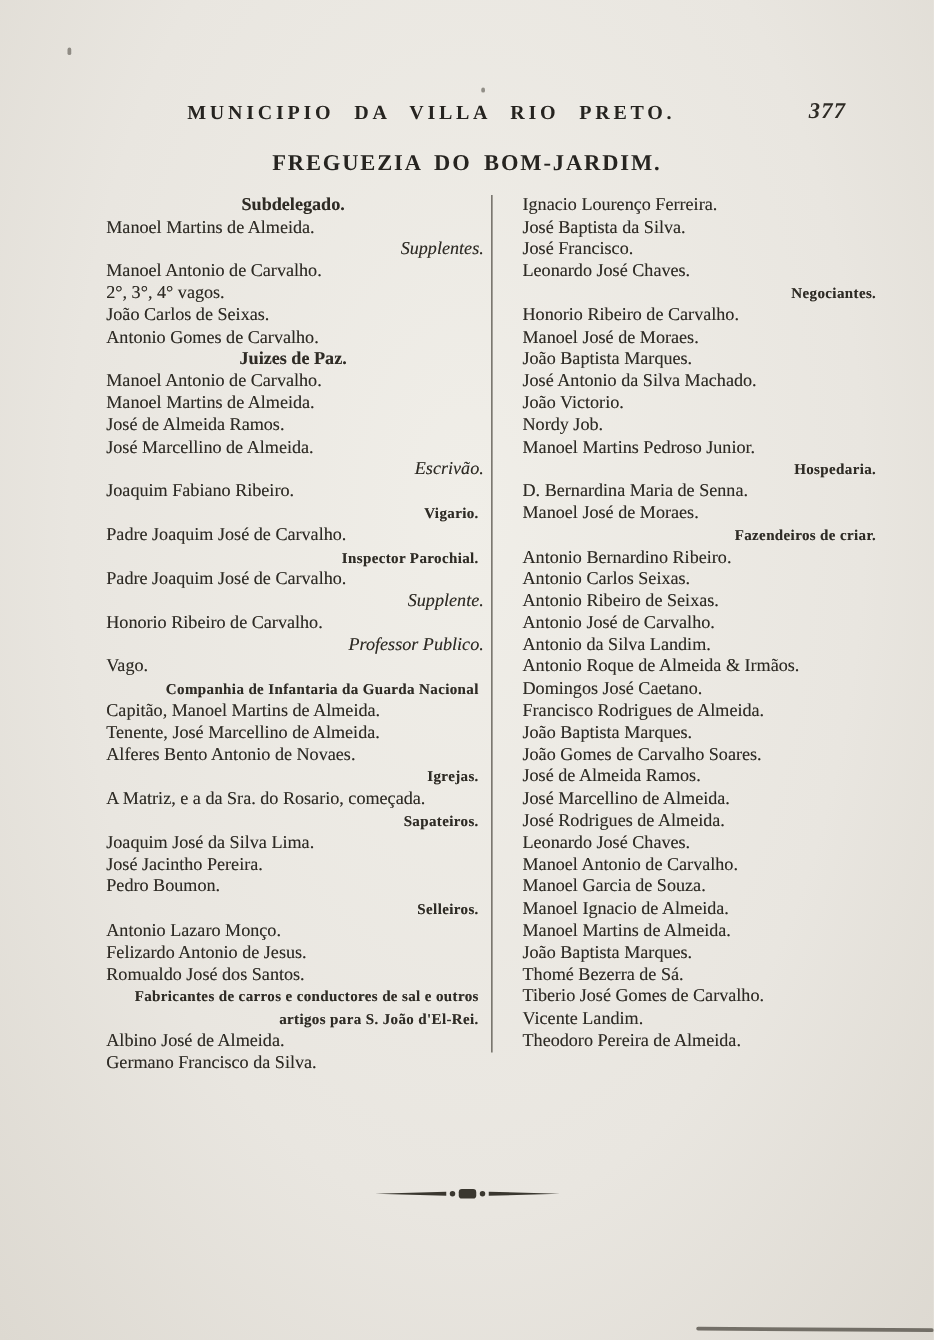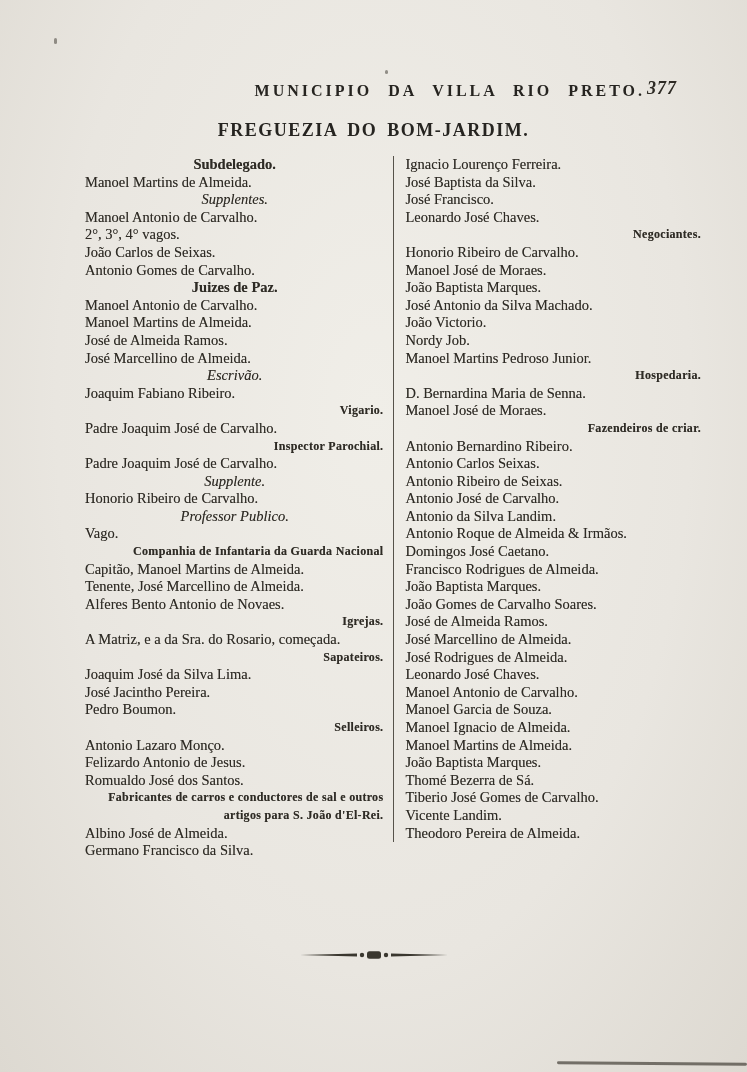--- a/index.html
+++ b/index.html
@@ -10,46 +10,46 @@
     background: #e8e5df;
     position: relative;
     overflow: hidden;
   }
   .page {
     position: absolute; inset: 0;
     background: radial-gradient(ellipse at 50% 38%, #f0eee8 0%, #e9e6e0 60%, #ddd9d1 100%);
   }
   .header-row { position: absolute; top: 82px; left: 45px; width: 600px; }
   .header-title {
-    text-align: right; font-weight: bold; font-size: 16px;
+    text-align: center; font-weight: bold; font-size: 16px;
     letter-spacing: 3px; word-spacing: 9px; color: #262420;
   }
   .page-number {
     position: absolute; top: 78px; right: 70px;
     font-weight: bold; font-size: 18px; letter-spacing: 1px; font-style: italic;
   }
   .subtitle-row { position: absolute; top: 120px; left: 0; width: 100%; }
   .subtitle {
     text-align: center; font-weight: bold; font-size: 18px;
     letter-spacing: 1.5px; word-spacing: 4px; color: #262420;
   }
   .columns {
     position: absolute; top: 156px; left: 42px; right: 42px;
     display: flex; align-items: flex-start;
   }
   .col { width: 50%; }
   .col-left { padding-right: 6px; margin-left: 40px; }
-  .col-right { border-left: 1px solid #56524a; padding-left: 8px; }
+  .col-right { border-left: 1px solid #56524a; padding-left: 21px; }
   .line {
     font-size: 14.5px; line-height: 17.6px;
     text-shadow: 0 0 0.5px rgba(40,36,28,0.45);
   }
   .name { text-align: left; padding-left: 3px; }
   .h-bold { text-align: center; font-weight: bold; }
-  .h-italic { text-align: center; font-style: italic; }
+  .h-italic { text-align: right; font-style: italic; }
   .h-small {
     text-align: right; font-weight: bold; font-size: 12px;
     letter-spacing: 0.3px; padding: 0 4px;
   }
   .ornament-row {
     position: absolute; top: 948px; left: 0; width: 100%;
     display: flex; justify-content: center;
   }
   .ornament svg { display: block; }
   .scan-artifact {

